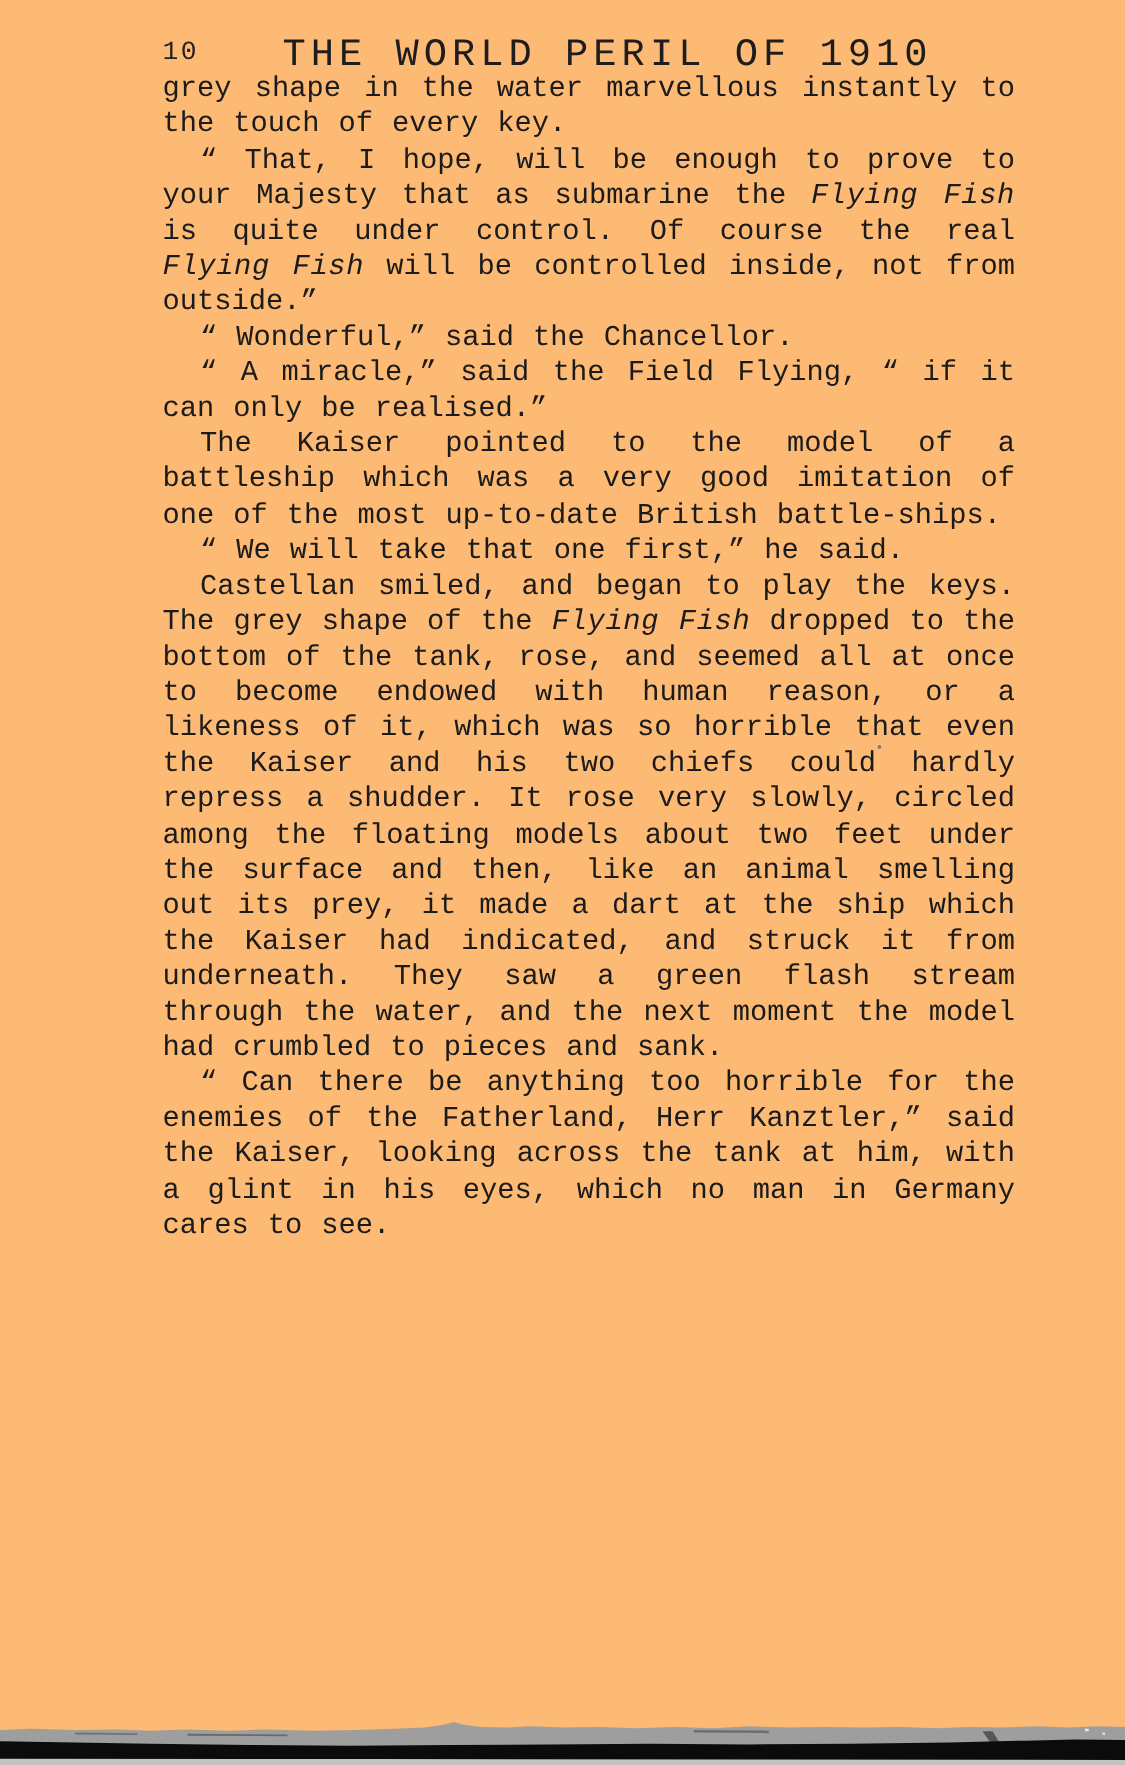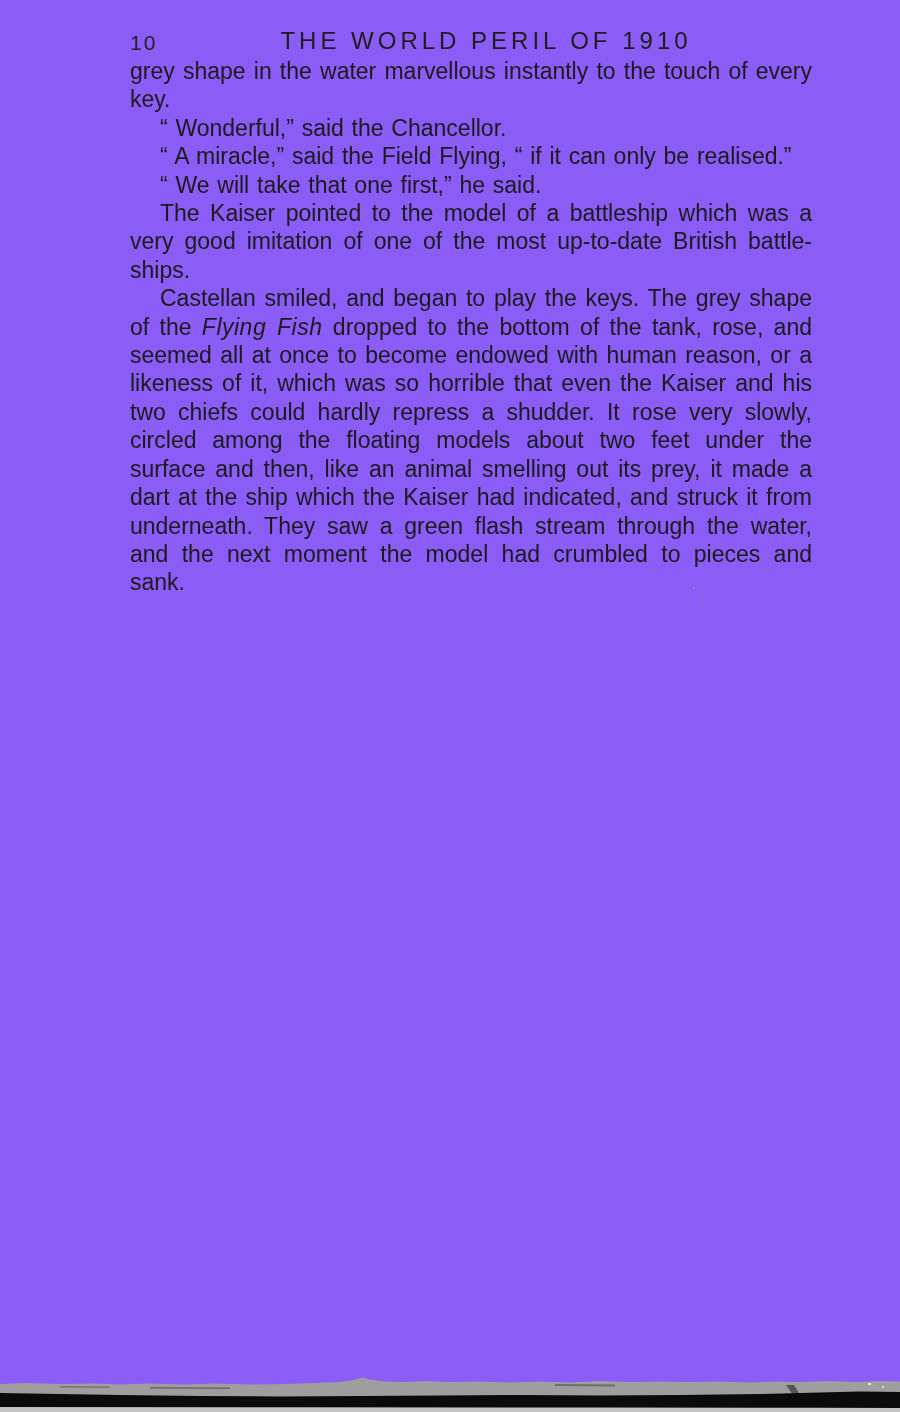--- a/index.html
+++ b/index.html
@@ -4,23 +4,23 @@
 <style>
   html, body {
     margin: 0;
     padding: 0;
     background: #ffffff;
   }
   .page {
     position: relative;
     width: 900px;
     height: 1412px;
-    background: #8b5cf6;
+    background: #fdba74;
     overflow: hidden;
-    font-family: Liberation Sans, sans-serif;
+    font-family: Liberation Mono, monospace;
     color: #1e1e1e;
   }
   .page-header {
     position: absolute;
     top: 27px;
     left: 130px;
     width: 682px;
     height: 32px;
   }
   .page-number {
@@ -30,21 +30,21 @@
     font-size: 21px;
     letter-spacing: 2px;
     color: #222;
   }
   .running-title {
     position: absolute;
     left: 30px;
     right: 0;
     top: 0;
     text-align: center;
-    font-size: 24px;
+    font-size: 31px;
     letter-spacing: 4px;
     white-space: nowrap;
     color: #1d1d1d;
   }
   .page-body {
     position: absolute;
     top: 57px;
     left: 130px;
     width: 682px;
     font-size: 23px;
@@ -83,25 +83,27 @@
 
 <div class="page">
 
   <header class="page-header">
     <span class="page-number">10</span>
     <span class="running-title">THE WORLD PERIL OF 1910</span>
   </header>
 
   <main class="page-body">
       <p class="no-indent"><span>grey shape in the water marvellous instantly to the touch of every key.</span></p>
+      <p><span>“ That, I hope, will be enough to prove to your Majesty that as submarine the </span><em>Flying Fish</em><span> is quite under control.  Of course the real </span><em>Flying Fish</em><span> will be controlled inside, not from outside.”</span></p>
       <p><span>“ Wonderful,” said the Chancellor.</span></p>
       <p><span>“ A miracle,” said the Field Flying, “ if it can only be realised.”</span></p>
+      <p><span>The Kaiser pointed to the model of a battleship which was a very good imitation of one of the most up-to-date British battle-ships.</span></p>
       <p><span>“ We will take that one first,” he said.</span></p>
-      <p><span>The Kaiser pointed to the model of a battleship which was a very good imitation of one of the most up-to-date British battle-ships.</span></p>
       <p><span>Castellan smiled, and began to play the keys.  The grey shape of the </span><em>Flying Fish</em><span> dropped to the bottom of the tank, rose, and seemed all at once to become endowed with human reason, or a likeness of it, which was so horrible that even the Kaiser and his two chiefs could hardly repress a shudder.  It rose very slowly, circled among the floating models about two feet under the surface and then, like an animal smelling out its prey, it made a dart at the ship which the Kaiser had indicated, and struck it from underneath.  They saw a green flash stream through the water, and the next moment the model had crumbled to pieces and sank.</span></p>
+      <p><span>“ Can there be anything too horrible for the enemies of the Fatherland, Herr Kanztler,” said the Kaiser, looking across the tank at him, with a glint in his eyes, which no man in Germany cares to see.</span></p>
     </main>
 
   <div class="speck speck-a"></div>
   <div class="speck speck-b"></div>
 
   <svg class="scan-band" viewBox="0 0 900 40" preserveAspectRatio="none" aria-hidden="true">
 
     <path d="M0,12 L25,11 L60,12 L95,11.5 L120,12.5 L150,11.5 L185,12.5 L215,11.5 L250,12.5 L285,12 L315,11 L340,10 L356,7.5 L363,5.5 L370,7.5 L385,9.5 L405,10 L425,9 L450,10 L480,9.5 L510,10.5 L540,9.5 L570,10.5 L600,9 L630,10 L660,9.5 L690,10 L720,9.5 L750,10.5 L775,9.5 L800,10 L830,9 L855,10 L880,9 L900,9.5 L900,40 L0,40 Z" fill="#9e9e9e"></path>
 
     <path d="M555,12 L615,12.5 L615,14.5 L555,14 Z" fill="#6e6e6e"></path>

